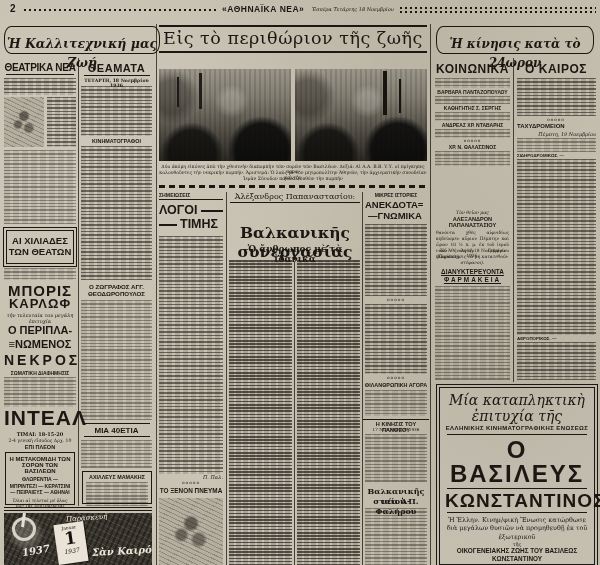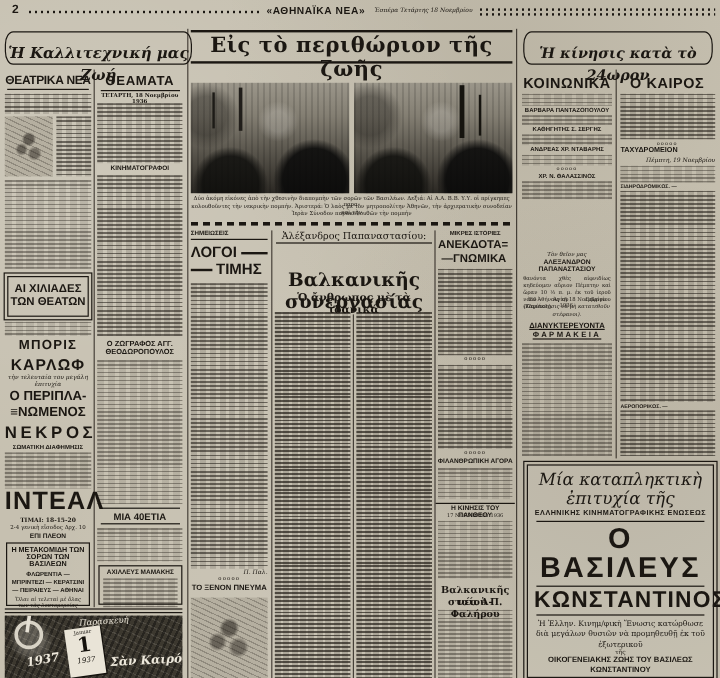--- a/index.html
+++ b/index.html
@@ -77,21 +77,21 @@
   <div class="r sketch" style="left:4px;top:97px;width:40px;height:50px"></div>
   <div class="r gx" style="left:47px;top:97px;width:29px;height:50px"></div>
   <div class="r gxl" style="left:4px;top:150px;width:72px;height:74px"></div>
 
   <div class="r dbl c" style="left:6px;top:230px;width:68px;height:34px;padding-top:4px">
     <div class="hl" style="font-size:9.5px">ΑΙ ΧΙΛΙΑΔΕΣ</div>
     <div class="hl" style="font-size:9.5px">ΤΩΝ ΘΕΑΤΩΝ</div>
   </div>
 
   <div class="r gxl" style="left:4px;top:268px;width:72px;height:12px"></div>
-  <div class="r hl c" style="left:4px;top:282px;width:72px;font-size:11px;letter-spacing:1px">ΜΠΟΡΙΣ</div>
+  <div class="r hl c" style="left:4px;top:282px;width:72px;font-size:15px;letter-spacing:1px">ΜΠΟΡΙΣ</div>
   <div class="r hl c" style="left:4px;top:296px;width:72px;font-size:13px;letter-spacing:1px">ΚΑΡΛΩΦ</div>
   <div class="r c" style="left:4px;top:312px;width:72px;font-size:5px;font-style:italic">τὴν τελευταία του μεγάλη ἐπιτυχία</div>
   <div class="r hl c" style="left:4px;top:324px;width:72px;font-size:11px">Ο ΠΕΡΙΠΛΑ-</div>
   <div class="r hl c" style="left:4px;top:338px;width:72px;font-size:11px">≡ΝΩΜΕΝΟΣ</div>
   <div class="r hl c" style="left:4px;top:352px;width:72px;font-size:14px;letter-spacing:3px">ΝΕΚΡΟΣ</div>
   <div class="r hl c" style="left:4px;top:370px;width:72px;font-size:5px">ΣΩΜΑΤΙΚΗ ΔΙΑΦΗΜΗΣΙΣ</div>
   <div class="r gxl" style="left:4px;top:377px;width:72px;height:30px"></div>
   <div class="r hl c" style="left:4px;top:406px;width:72px;font-size:21px;letter-spacing:1px">ΙΝΤΕΑΛ</div>
   <div class="r c" style="left:4px;top:431px;width:72px;font-size:5px;font-weight:bold">ΤΙΜΑΙ: 18-15-20</div>
   <div class="r c" style="left:4px;top:438px;width:72px;font-size:4.6px">2-4 γενικὴ εἴσοδος Δρχ. 10</div>
@@ -131,21 +131,21 @@
     <div class="r c" style="left:52px;top:10px;width:30px;height:40px;background:#e9e4d7;transform:rotate(-8deg);box-shadow:1px 1px 0 #14110c">
       <div style="font-size:4.4px;margin-top:2px;color:#14110c">Januar</div>
       <div style="font-size:17px;font-weight:bold;line-height:1;color:#14110c">1</div>
       <div style="font-size:6px;font-style:italic;color:#14110c">1937</div>
     </div>
     <div class="r" style="left:18px;top:32px;color:#eee9dc;font-size:10px;font-style:italic;font-weight:bold;transform:rotate(-10deg)">1937</div>
     <div class="r" style="left:88px;top:32px;color:#eee9dc;font-size:10px;font-style:italic;font-weight:bold;transform:rotate(-3deg);white-space:nowrap">Σὰν Καιρός...</div>
   </div>
 
   <div class="r rule" style="left:159px;top:25px;width:268px;height:2px"></div>
-  <div class="r c" style="left:159px;top:28px;width:268px;font-size:17.5px;font-weight:bold;letter-spacing:.5px">Εἰς τὸ περιθώριον τῆς ζωῆς</div>
+  <div class="r c" style="left:159px;top:28px;width:268px;font-size:17.5px;font-weight:normal;letter-spacing:.5px">Εἰς τὸ περιθώριον τῆς ζωῆς</div>
   <div class="r rule" style="left:159px;top:51px;width:268px;height:1.5px"></div>
 
   <div class="r photo" style="left:159px;top:69px;width:132px;height:92px">
     <div class="r" style="left:18px;top:8px;width:2px;height:30px;background:#1d1b17"></div>
     <div class="r" style="left:40px;top:4px;width:3px;height:36px;background:#211e1a"></div>
   </div>
   <div class="r photo" style="left:295px;top:69px;width:132px;height:92px">
     <div class="r" style="left:88px;top:2px;width:4px;height:44px;background:#16140f"></div>
     <div class="r" style="left:104px;top:10px;width:2px;height:34px;background:#16140f"></div>
   </div>

